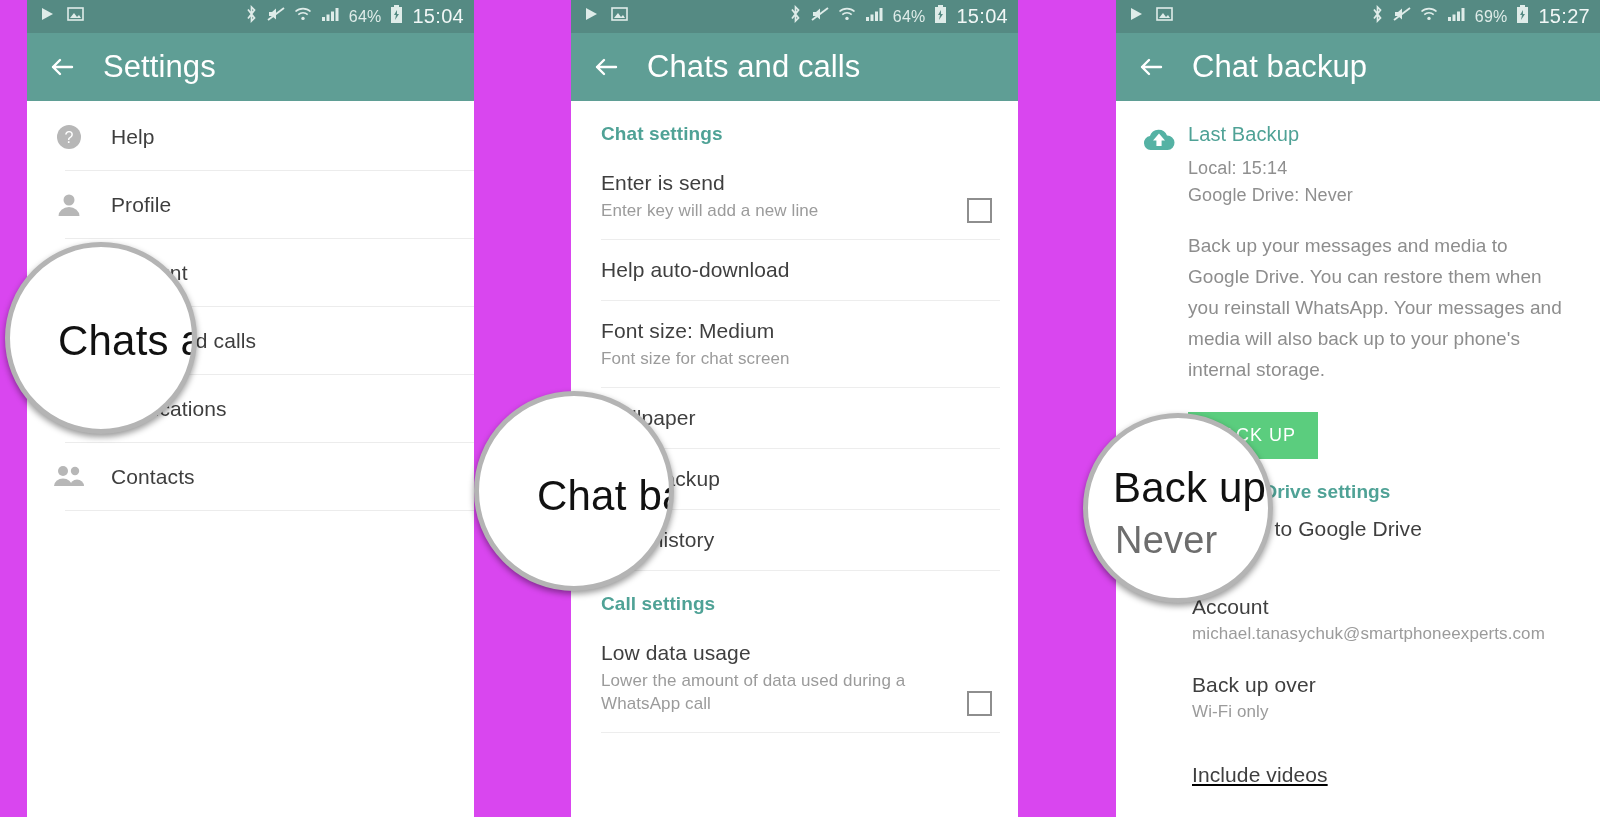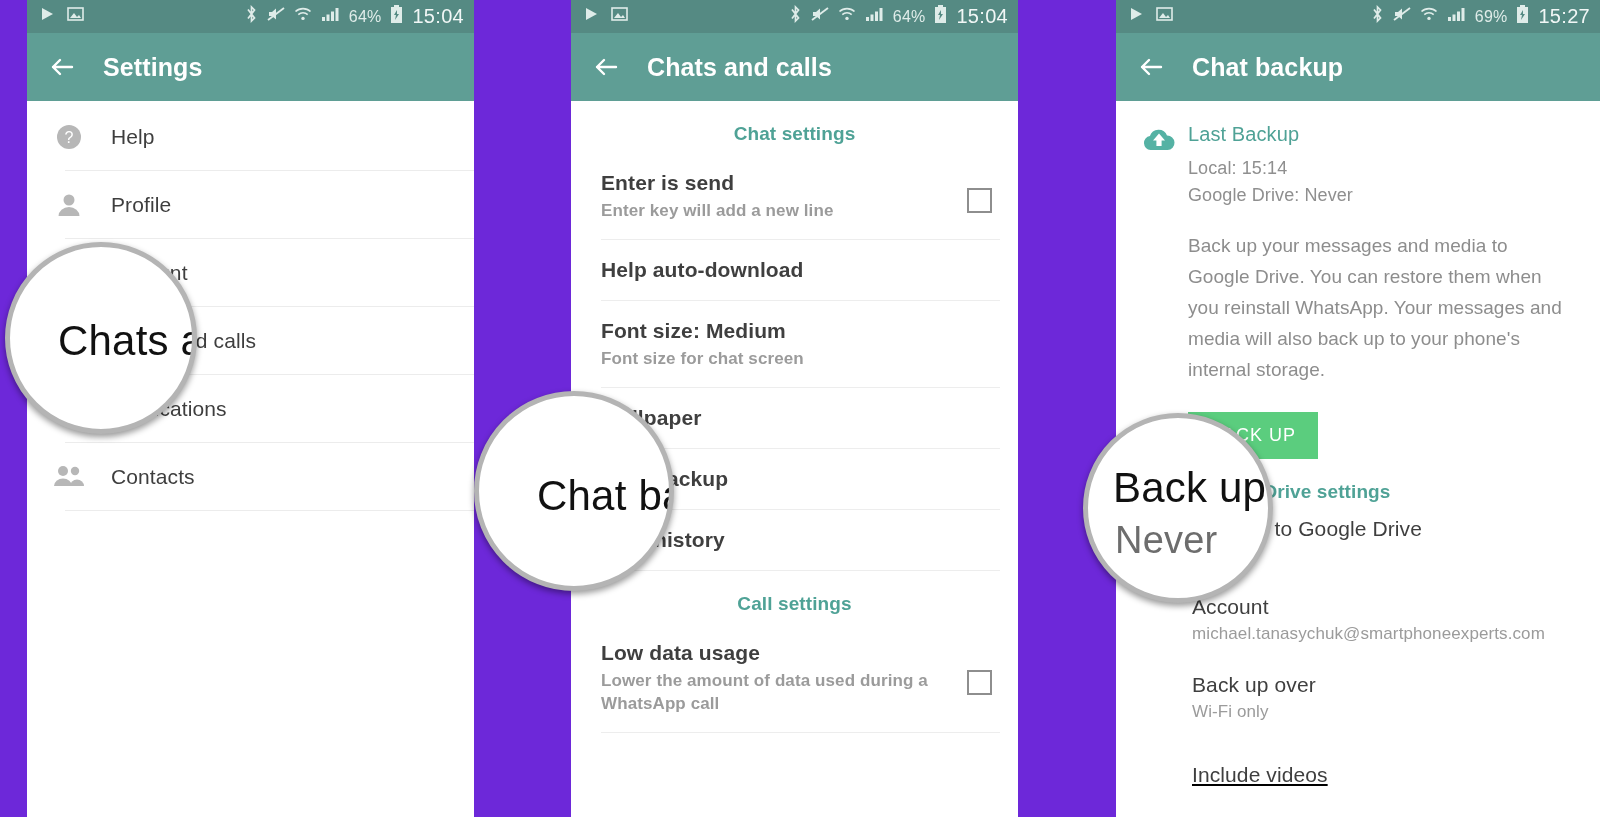--- a/index.html
+++ b/index.html
@@ -2,21 +2,21 @@
 <html><head>
 <meta charset="utf-8">
 <style>
   * { box-sizing: border-box; margin: 0; padding: 0; }
   html, body {
     width: 1600px; height: 817px;
     background: #ffffff;
     font-family: "Liberation Sans", sans-serif;
     overflow: hidden;
   }
-  .stage { position: relative; width: 1600px; height: 817px; background:#6d28d9; }
+  .stage { position: relative; width: 1600px; height: 817px; background:#d946ef; }
 
   
   .panel { position: absolute; top: 0; background: #ffffff; overflow: hidden; }
   #panel-1 { left: 27px;   width: 447px; height: 817px; }
   #panel-2 { left: 571px;  width: 447px; height: 817px; }
   #panel-3 { left: 1116px; width: 484px; height: 817px; }
 
   
   .statusbar {
     height: 33px; background: #558a83;
@@ -30,49 +30,49 @@
   .sb-text { font-size: 16px; color: #dfece9; }
   .sb-time { font-size: 20px; color: #f1f7f6; letter-spacing: .3px; }
 
   
   .appbar {
     height: 68px; background: #5f9e95;
     display: flex; align-items: center; padding-left: 20px; gap: 26px;
   }
   .appbar .back { width: 30px; height: 30px; flex: none; cursor: pointer; }
   .appbar .title {
-    color: #ffffff; font-size: 25px; font-weight: bold; letter-spacing: .1px;
+    color: #ffffff; font-size: 31px; font-weight: normal; letter-spacing: .1px;
   }
 
   
   .list { padding-top: 2px; }
   .row {
     position: relative; display: flex; align-items: center;
     min-height: 67px; padding: 0 26px 0 0;
   }
   .row .lead {
     width: 84px; flex: none; display: flex; align-items: center; justify-content: center;
   }
   .row .label {
     font-size: 21px; color: #3e3e3e; letter-spacing: .1px;
   }
   .divider { height: 1px; background: #ececec; margin-left: 38px; margin-right: 0; }
 
   
-  .srow { position: relative; padding: 16px 26px 16px 30px; display: flex; align-items: center; font-weight: bold; }
+  .srow { position: relative; padding: 16px 26px 16px 30px; display: flex; align-items: flex-end; }
   .srow .texts { flex: 1 1 auto; min-width: 0; }
   .srow .t-main { font-size: 21px; color: #3f3f3f; line-height: 1.34; letter-spacing: .1px; }
   .srow .t-sub  { font-size: 17px; color: #9b9b9b; line-height: 1.34; margin-top: 3px; letter-spacing: .1px; }
   .srow .cb {
     width: 25px; height: 25px; border: 2px solid #8e8e8e; background: #fff;
     flex: none; margin-left: 18px; margin-top: 10px;
   }
   .sec-head {
     font-size: 19px; color: #4fa296; font-weight: bold;
-    padding: 22px 30px 8px 30px; letter-spacing: .1px; text-align: center;
+    padding: 22px 30px 8px 30px; letter-spacing: .1px;
   }
   .hr { height: 1px; background: #ededed; margin: 0 18px 0 30px; }
 
   
   .backup-head { display: flex; padding: 22px 26px 0 26px; }
   .backup-head .cloud { width: 46px; flex: none; padding-top: 4px; }
   .bh-title { font-size: 20px; font-weight: normal; color: #4fa296; letter-spacing: .1px; }
   .bh-line  { font-size: 18px; color: #8f8f8f; line-height: 1.5; margin-top: 9px; letter-spacing: .1px; }
   .bh-line.second { margin-top: 0; }
   .bh-para  { font-size: 19px; color: #8d8d8d; line-height: 1.63; margin-top: 22px; letter-spacing: .05px; }

